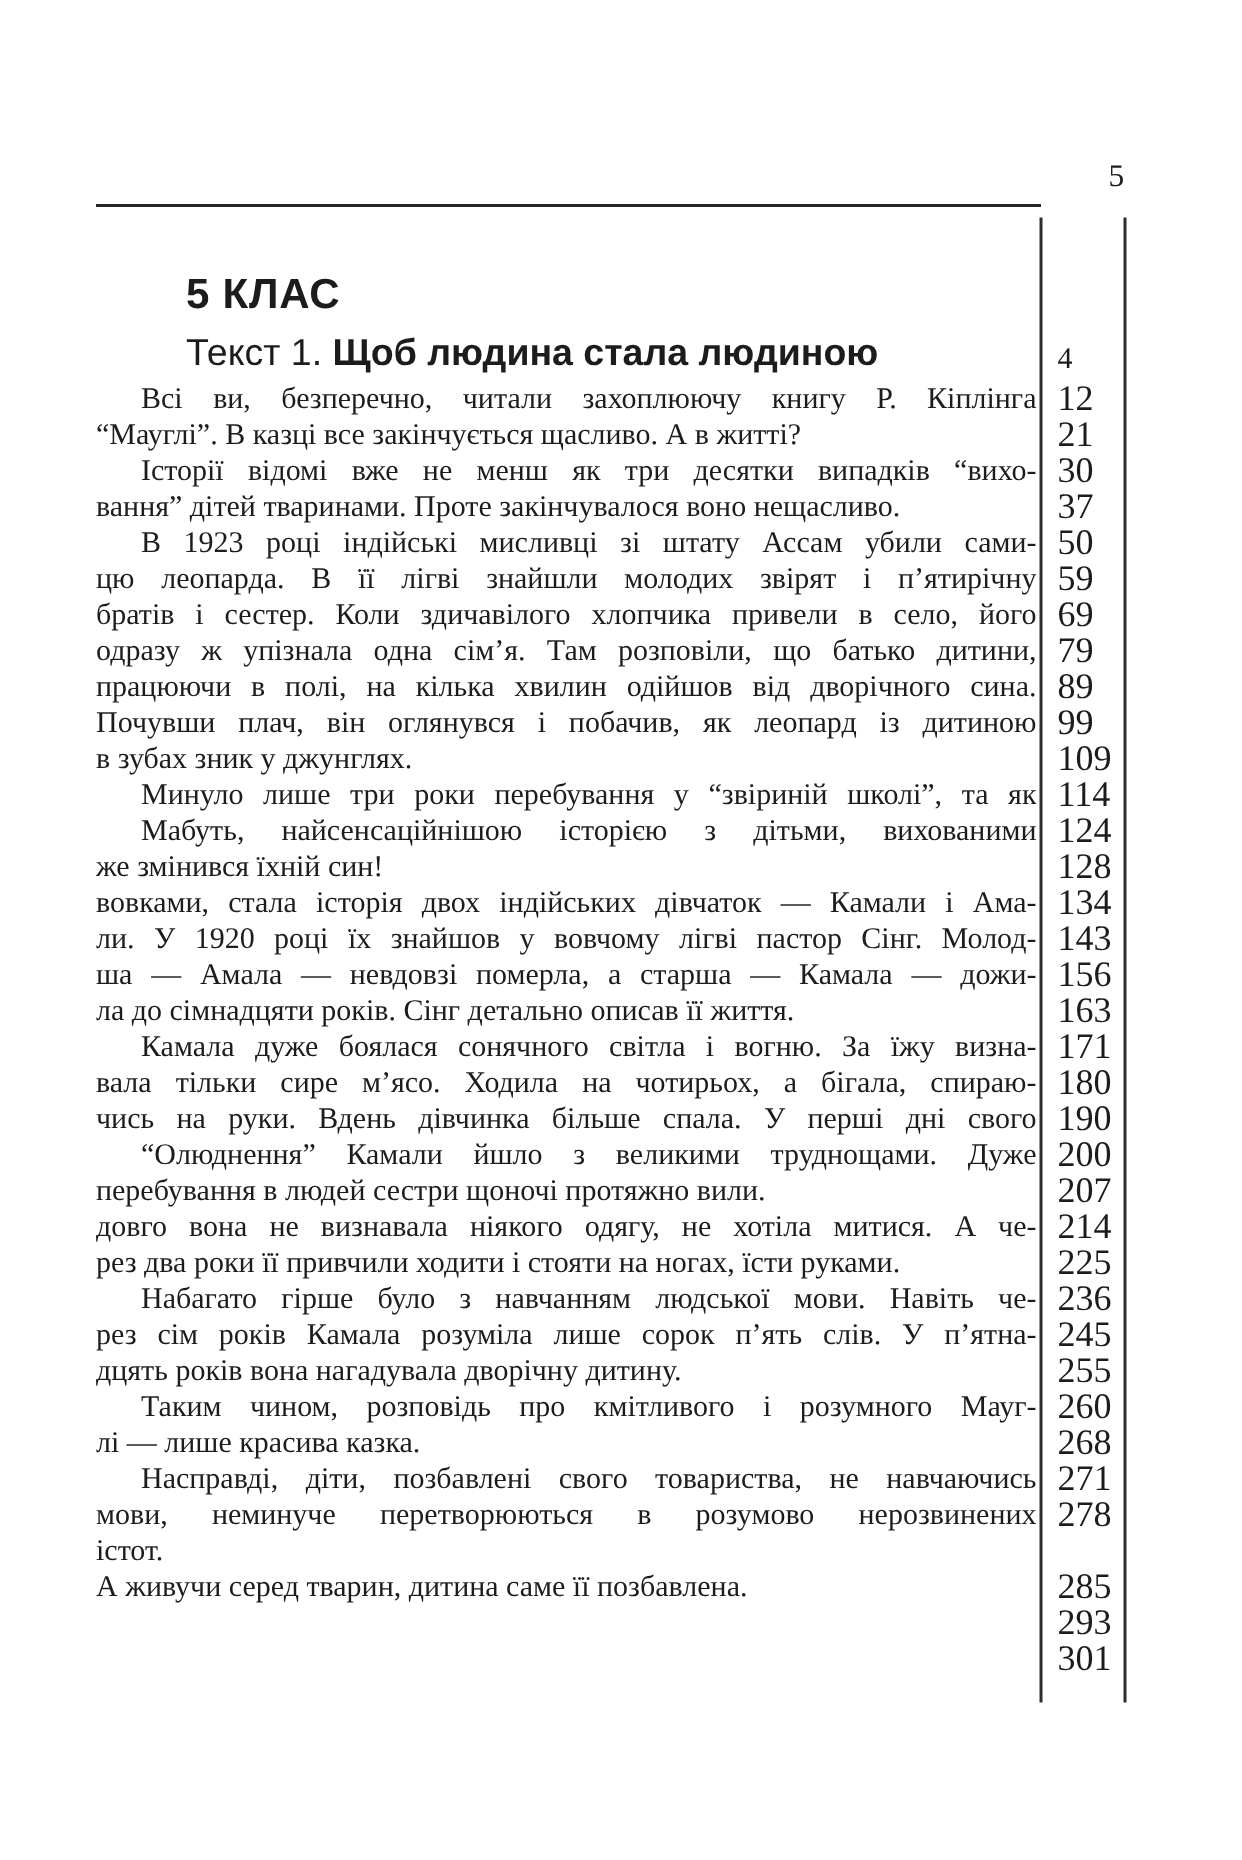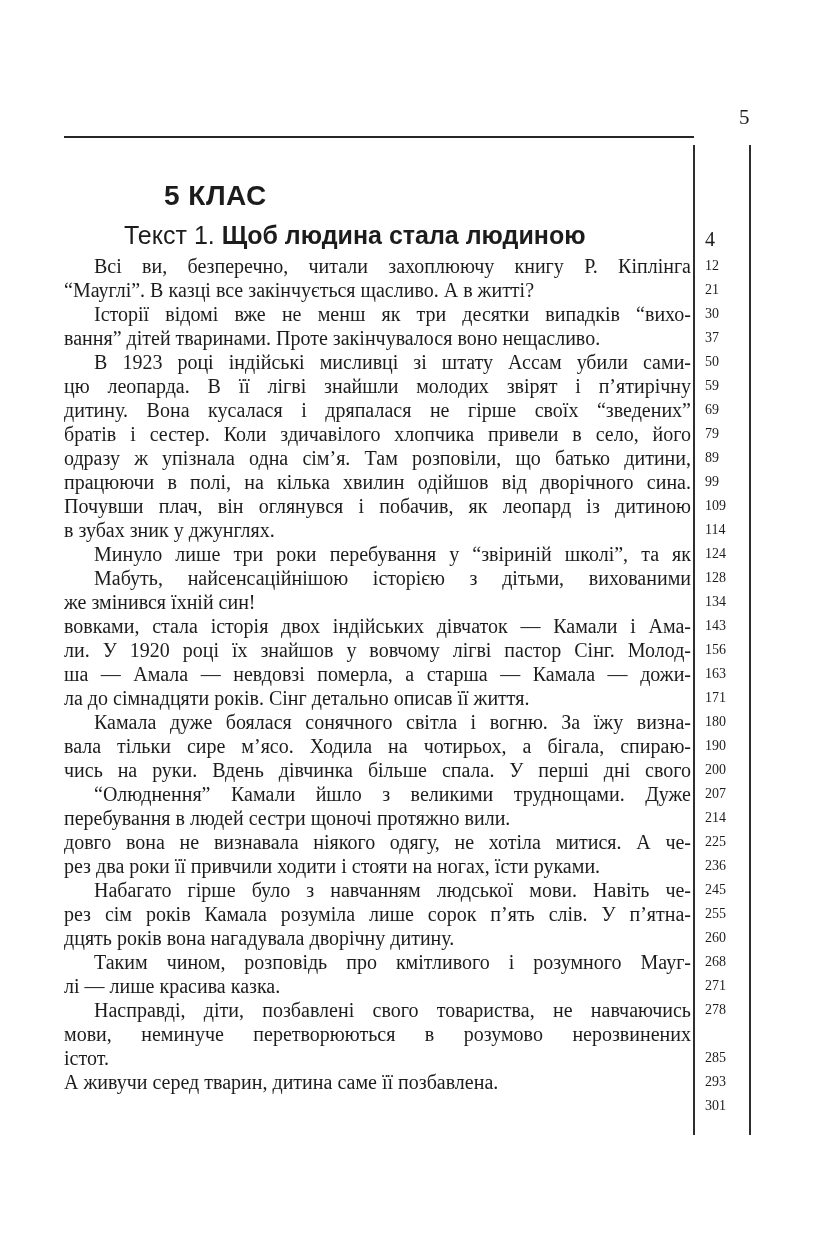--- a/index.html
+++ b/index.html
@@ -44,21 +44,20 @@
   .grade-heading {
     position: absolute;
     left: 124px;
     top: 181px;
     font-family: "Liberation Sans", sans-serif;
     font-weight: bold;
     font-size: 28px;
     line-height: 30px;
     letter-spacing: 0.5px;
     white-space: nowrap;
-    margin-left: 40px;
   }
   .lesson-heading {
     position: absolute;
     left: 124px;
     top: 221px;
     font-family: "Liberation Sans", sans-serif;
     font-size: 25px;
     line-height: 28px;
     white-space: nowrap;
   }
@@ -87,21 +86,21 @@
     text-align-last: justify;
   }
   .bline.indent { text-indent: 30px; }
   .bline.end { text-align-last: left; }
 
   .count-column {
     position: absolute;
     left: 705px;
     top: 254px;
     width: 42px;
-    font-size: 14px;
+    font-size: 24px;
     line-height: 24px;
   }
   .nline { height: 24px; overflow: hidden; }
 </style>
 </head>
 <body>
 
 <div class="page">
 
   <div class="pagenum">5</div>
@@ -118,21 +117,20 @@
 
   <div class="count-heading">4</div>
 
   <div class="body-lines">
       <div class="bline indent">Всі ви, безперечно, читали захоплюючу книгу Р. Кіплінга</div>
       <div class="bline end">“Мауглі”. В казці все закінчується щасливо. А в житті?</div>
       <div class="bline indent">Історії відомі вже не менш як три десятки випадків “вихо-</div>
       <div class="bline end">вання” дітей тваринами. Проте закінчувалося воно нещасливо.</div>
       <div class="bline indent">В 1923 році індійські мисливці зі штату Ассам убили сами-</div>
       <div class="bline">цю леопарда. В її лігві знайшли молодих звірят і п’ятирічну</div>
-      <div class="bline">дитину. Вона кусалася і дряпалася не гірше своїх “зведених”</div>
       <div class="bline">братів і сестер. Коли здичавілого хлопчика привели в село, його</div>
       <div class="bline">одразу ж упізнала одна сім’я. Там розповіли, що батько дитини,</div>
       <div class="bline">працюючи в полі, на кілька хвилин одійшов від дворічного сина.</div>
       <div class="bline">Почувши плач, він оглянувся і побачив, як леопард із дитиною</div>
       <div class="bline end">в зубах зник у джунглях.</div>
       <div class="bline indent">Минуло лише три роки перебування у “звіриній школі”, та як</div>
       <div class="bline indent">Мабуть, найсенсаційнішою історією з дітьми, вихованими</div>
       <div class="bline end">же змінився їхній син!</div>
       <div class="bline">вовками, стала історія двох індійських дівчаток — Камали і Ама-</div>
       <div class="bline">ли. У 1920 році їх знайшов у вовчому лігві пастор Сінг. Молод-</div>

